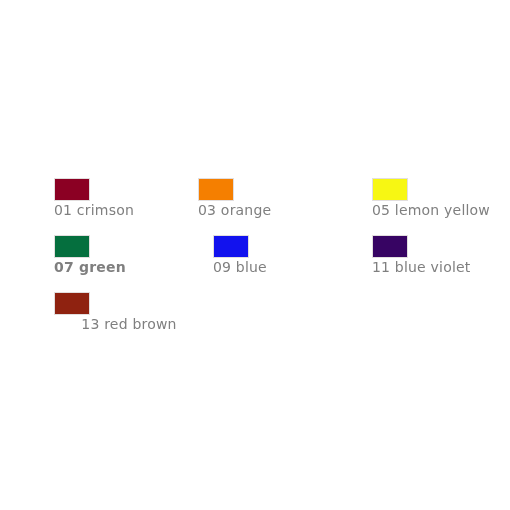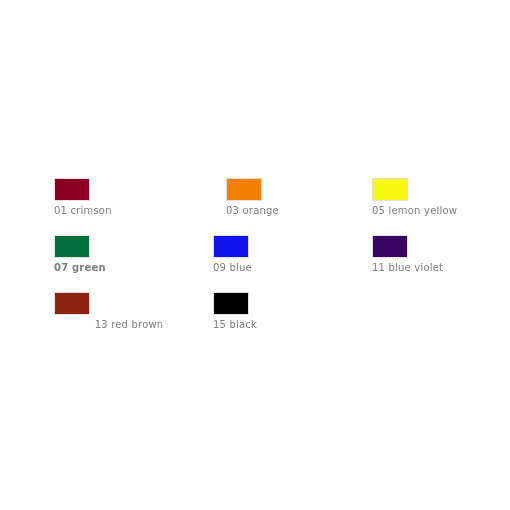--- a/index.html
+++ b/index.html
@@ -30,36 +30,36 @@
     width: 34px;
     height: 21px;
     border: 1px solid #e2dede;
     box-sizing: content-box;
     display: block;
   }
   .swatch-label {
     display: block;
     margin-top: 4px;
     font-family: "DejaVu Sans", sans-serif;
-    font-size: 10px;
+    font-size: 14px;
     line-height: 11px;
     color: #7f7f7f;
     letter-spacing: 0.2px;
     white-space: nowrap;
   }
 </style>
 </head>
 <body style="background: rgb(255, 255, 255);">
 
 <div id="palette-board">
     <div class="swatch-cell" style="left: 54px; top: 178px;">
       <span class="swatch-chip" style="background: rgb(139, 0, 35); border-color: rgb(226, 222, 222);"></span>
       <span class="swatch-label" style="color: rgb(127, 127, 127);">01 crimson</span>
     </div>
-    <div class="swatch-cell" style="left: 226px; top: 178px;">
+    <div class="swatch-cell" style="left: 198px; top: 178px;">
       <span class="swatch-chip" style="background: rgb(245, 127, 0); border-color: rgb(226, 222, 222);"></span>
       <span class="swatch-label" style="color: rgb(127, 127, 127);">03 orange</span>
     </div>
     <div class="swatch-cell" style="left: 372px; top: 178px;">
       <span class="swatch-chip" style="background: rgb(247, 247, 19); border-color: rgb(226, 222, 222);"></span>
       <span class="swatch-label" style="color: rgb(127, 127, 127);">05 lemon yellow</span>
     </div>
     <div class="swatch-cell" style="left: 54px; top: 235px;">
       <span class="swatch-chip" style="background: rgb(5, 111, 62); border-color: rgb(226, 222, 222);"></span>
       <span class="swatch-label" style="color: rgb(127, 127, 127); font-weight: bold;">07 green</span>
@@ -69,17 +69,13 @@
       <span class="swatch-label" style="color: rgb(127, 127, 127);">09 blue</span>
     </div>
     <div class="swatch-cell" style="left: 372px; top: 235px;">
       <span class="swatch-chip" style="background: rgb(55, 4, 99); border-color: rgb(226, 222, 222);"></span>
       <span class="swatch-label" style="color: rgb(127, 127, 127);">11 blue violet</span>
     </div>
     <div class="swatch-cell" style="left: 54px; top: 292px;">
       <span class="swatch-chip" style="background: rgb(143, 34, 16); border-color: rgb(226, 222, 222);"></span>
       <span class="swatch-label" style="color: rgb(127, 127, 127); text-align: center;">13 red brown</span>
     </div>
-    <div class="swatch-cell" style="left: 213px; top: 292px;">
-      <span class="swatch-chip" style="background: rgb(0, 0, 0); border-color: rgb(226, 222, 222);"></span>
-      <span class="swatch-label" style="color: rgb(127, 127, 127);">15 black</span>
-    </div>
   </div>
 
 </body></html>

